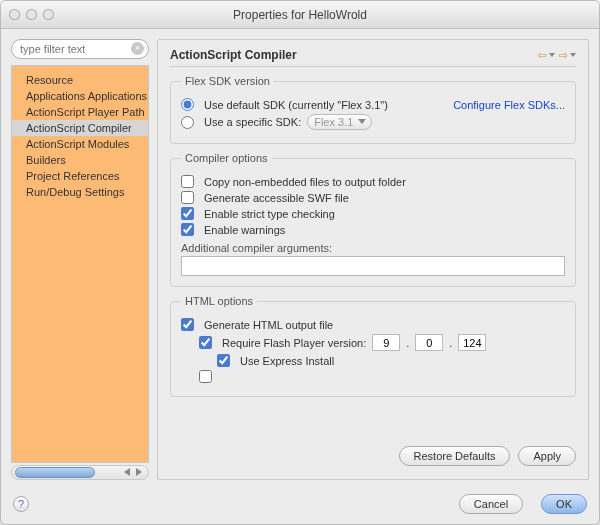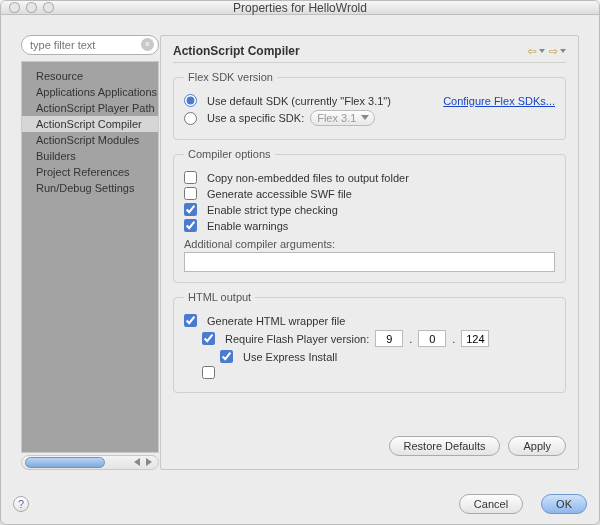--- a/index.html
+++ b/index.html
@@ -15,21 +15,21 @@
     height: 525px;
     border: 1px solid #bbb;
     border-radius: 6px;
     box-shadow: 0 8px 30px rgba(0,0,0,0.35);
     background: #ececec;
     display: flex;
     flex-direction: column;
     overflow: hidden;
   }
   .titlebar {
-    height: 14px;
+    height: 28px;
     background: linear-gradient(#f7f7f7, #dcdcdc);
     border-bottom: 1px solid #bfbfbf;
     display: flex;
     align-items: center;
     position: relative;
   }
   .traffic {
     display: flex;
     gap: 6px;
     padding-left: 8px;
@@ -43,22 +43,22 @@
   .title {
     position: absolute;
     left: 0; right: 0;
     text-align: center;
     font-size: 12px;
     color: #444;
   }
   .body {
     flex: 1;
     display: flex;
-    padding: 20px;
-    gap: 1px;
+    padding: 10px;
+    gap: 8px;
     min-height: 0;
   }
   .sidebar {
     width: 138px;
     display: flex;
     flex-direction: column;
   }
   .filter-wrap {
     position: relative;
     margin-bottom: 6px;
@@ -79,21 +79,21 @@
     width: 13px; height: 13px;
     border-radius: 50%;
     background: #c8c8c8;
     color: #fff;
     font-size: 9px;
     line-height: 13px;
     text-align: center;
   }
   .nav {
     border: 1px solid #c8c8c8;
-    background: #a3a3a3;
+    background: #fdba74;
     flex: 1;
     padding: 6px 0;
     overflow: hidden;
   }
   .nav-item {
     padding: 2px 8px 2px 14px;
     white-space: nowrap;
     cursor: default;
   }
   .nav-item.selected {
@@ -173,21 +173,21 @@
   .row {
     display: flex;
     align-items: center;
     gap: 6px;
     margin: 3px 0;
   }
   input[type=radio], input[type=checkbox]{
     accent-color: #4b7bcf;
     margin: 0 4px 0 0;
   }
-  .link { color: #1646c9; text-decoration: underline; cursor: pointer; }
+  .link { color: #1646c9; cursor: pointer; }
   .sdk-select {
     border: 1px solid #bbb;
     border-radius: 8px;
     background: linear-gradient(#fdfdfd,#e7e7e7);
     padding: 1px 18px 1px 6px;
     font-size: 11px;
     color: #999;
     position: relative;
     display:inline-block;
   }
@@ -323,24 +323,24 @@
         </div>
         <div class="row">
           <input type="checkbox" checked="" style="">
           <span>Enable warnings</span>
         </div>
         <div class="arg-label">Additional compiler arguments:</div>
         <input class="arg-input" value="" style="">
       </fieldset>
 
       <fieldset class="group">
-        <legend>HTML output</legend>
-        <div class="row">
-          <input type="checkbox" checked="" style="">
-          <span>Generate HTML wrapper file</span>
+        <legend>HTML options</legend>
+        <div class="row">
+          <input type="checkbox" checked="" style="">
+          <span>Generate HTML output file</span>
         </div>
         <div class="row indent">
           <input type="checkbox" checked="" style="">
           <span>Require Flash Player version:</span>
           <input class="ver-box" value="9" style="">
           <span>.</span>
           <input class="ver-box" value="0" style="">
           <span>.</span>
           <input class="ver-box" value="124" style="">
         </div>

